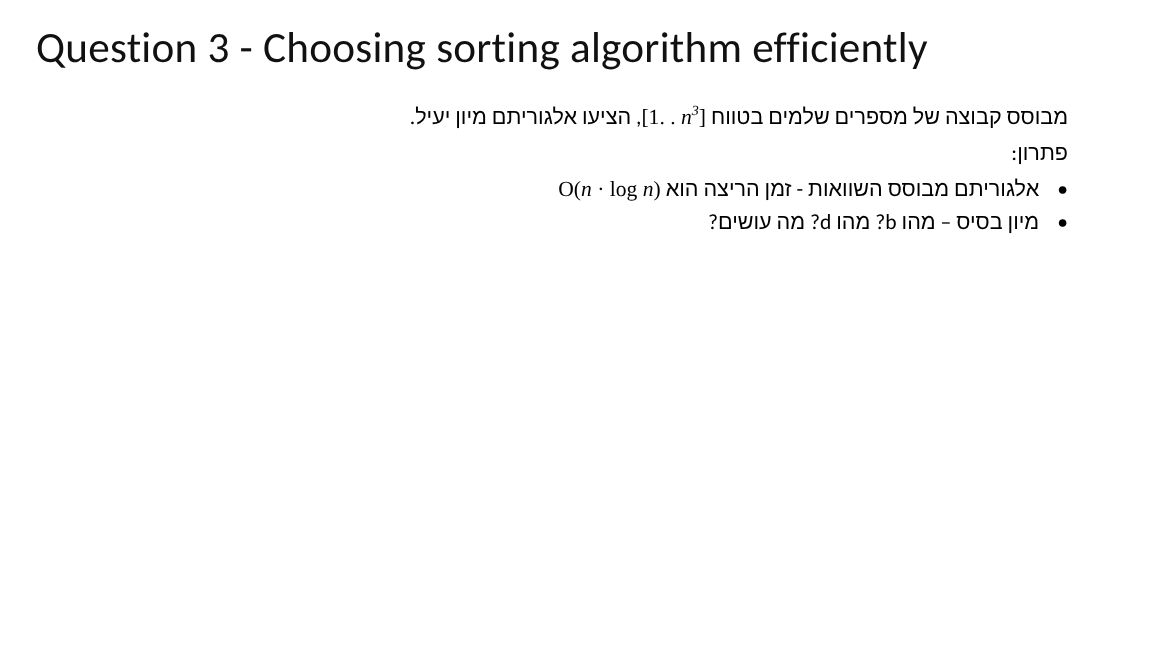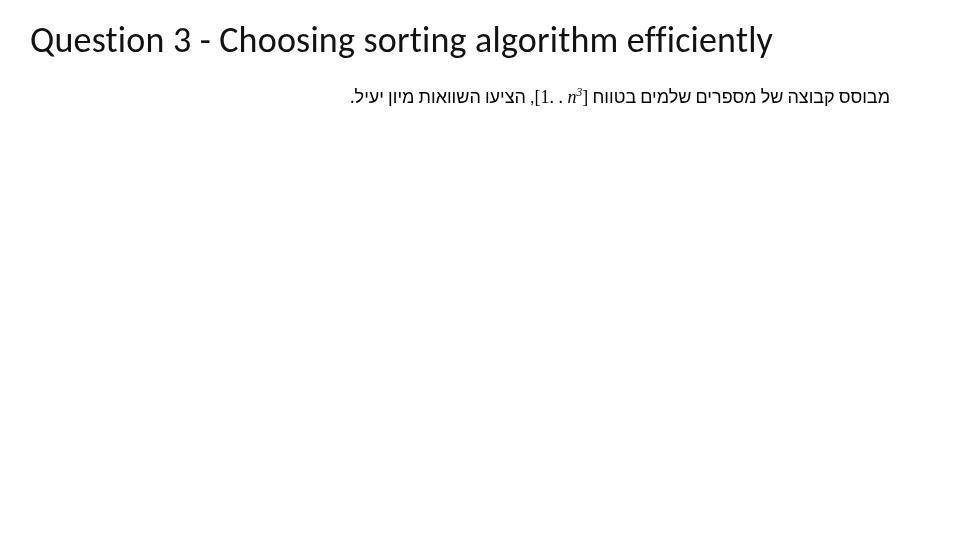--- a/index.html
+++ b/index.html
@@ -75,21 +75,28 @@
 </style>
 </head>
 <body>
 
 <div class="slide">
   <h1 class="title">Question 3 - Choosing sorting algorithm efficiently</h1>
 
   <div class="body">
 
     <div class="line1">
-      <span>מבוסס קבוצה של מספרים שלמים בטווח </span><span class="math"><span class="up">[1. . </span><span>n</span><sup>3</sup><span class="up">]</span></span><span>, הציעו השוואות מיון יעיל.</span>
+      <span>מבוסס קבוצה של מספרים שלמים בטווח </span><span class="math"><span class="up">[1. . </span><span>n</span><sup>3</sup><span class="up">]</span></span><span>, הציעו אלגוריתם מיון יעיל.</span>
     </div>
 
+    <div class="solution-label">פתרון:</div>
 
     <ul class="inner">
+      <li>
+        <span>אלגוריתם מבוסס השוואות - זמן הריצה הוא </span><span class="math"><span class="up">O(</span>n<span class="up"> · log </span>n<span class="up">)</span></span>
+      </li>
+      <li>
+        <span>מיון בסיס – מהו b? מהו d? מה עושים?</span>
+      </li>
     </ul>
 
   </div>
 </div>
 
 </body></html>

